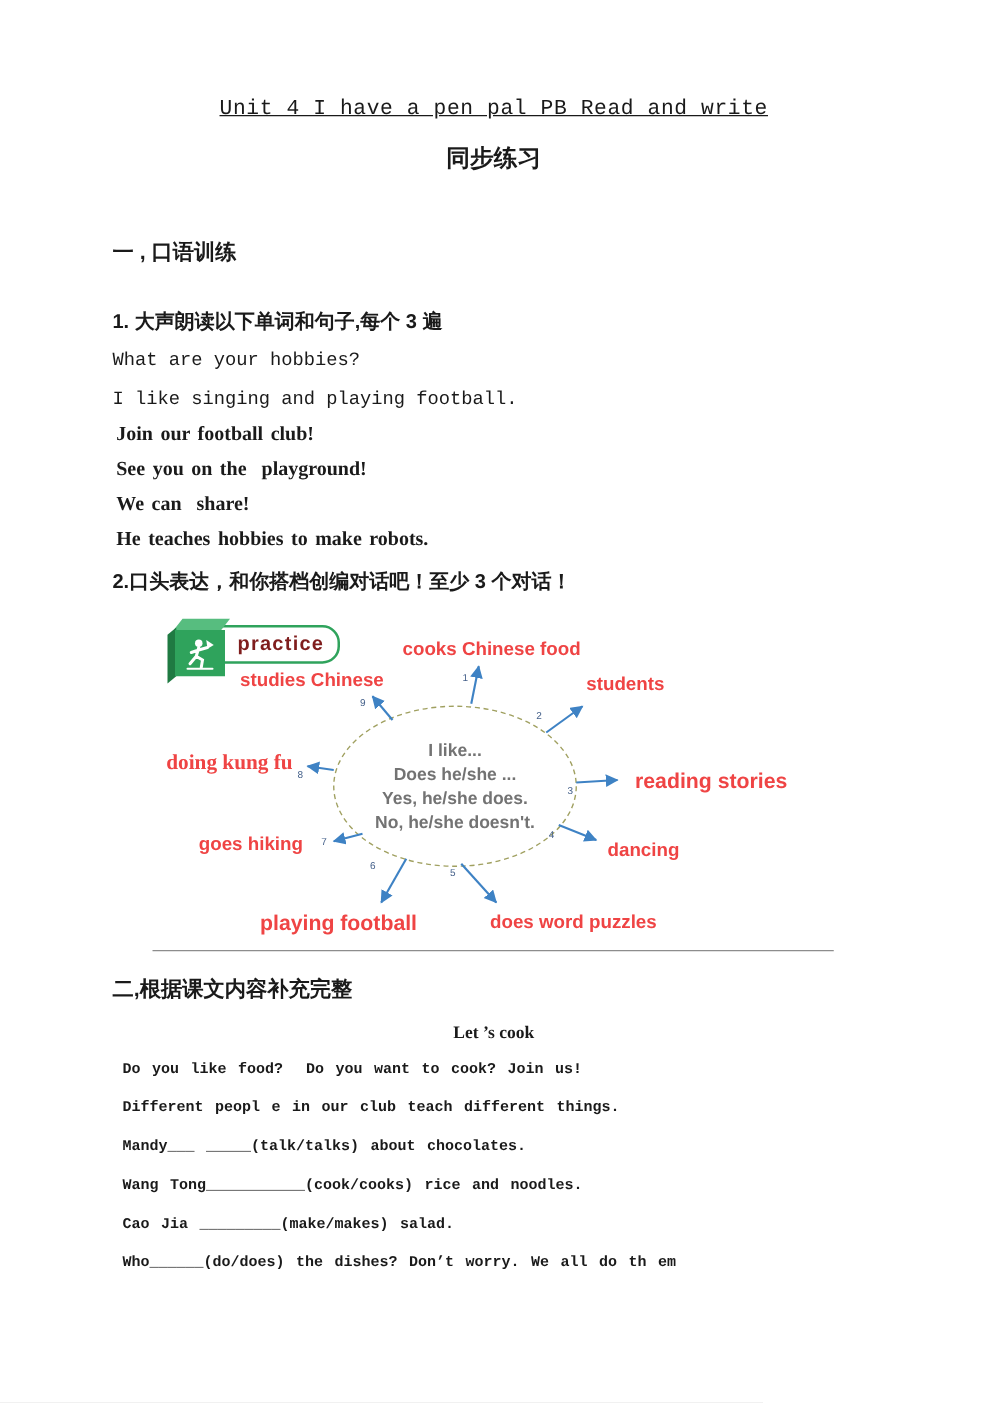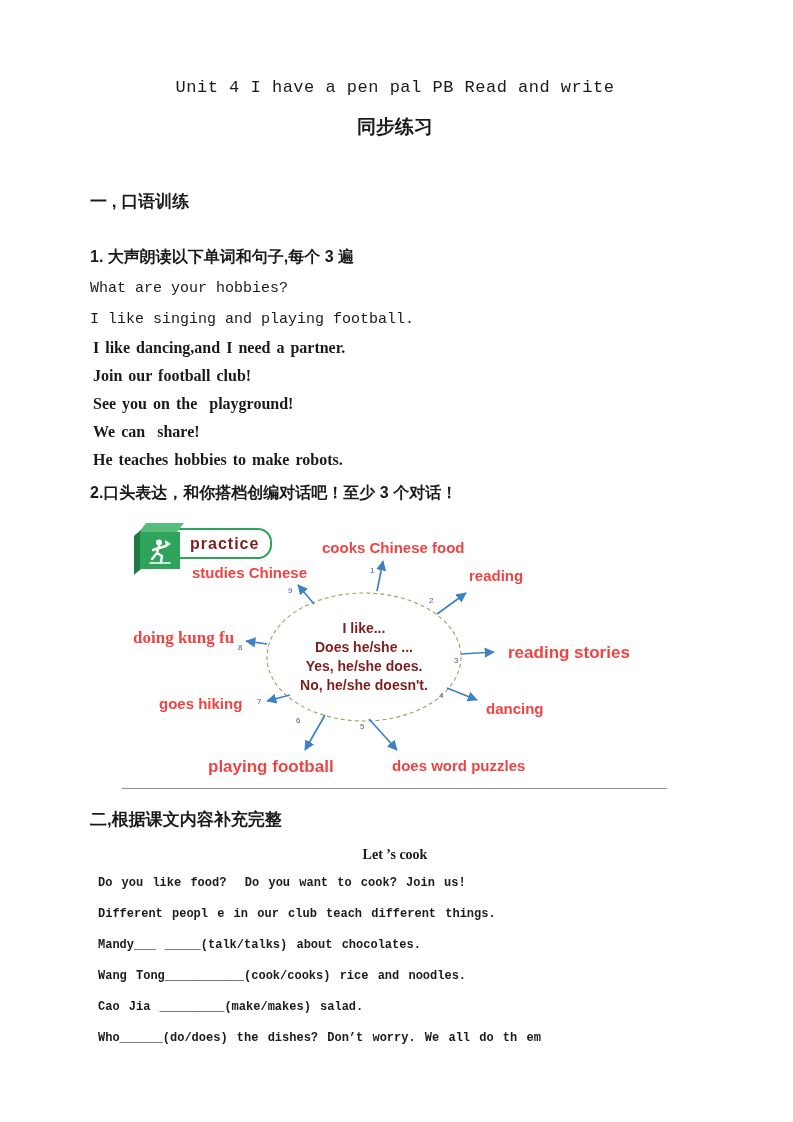--- a/index.html
+++ b/index.html
@@ -5,21 +5,21 @@
   * { margin:0; padding:0; box-sizing:border-box; }
   html,body { background:#e8e8e8; }
   .page {
     width:793px; height:1122px; margin:0 auto; background:#ffffff;
     position:relative; overflow:hidden;
     padding:78px 93px 0 90px;
     font-family:"Liberation Serif", serif; color:#1a1a1a;
   }
   .doc-title {
     text-align:center; font-family:"Liberation Mono", monospace;
-    font-size:17px; letter-spacing:0.5px; white-space:pre-wrap;
+    font-size:17px; letter-spacing:0.5px; white-space:pre-wrap;text-decoration:underline;
   }
   .doc-subtitle {
     text-align:center; font-family:"Liberation Sans", sans-serif;
     font-weight:bold; font-size:19px; margin-top:17px;
   }
   .sec-heading {
     font-family:"Liberation Sans", sans-serif; font-weight:bold;
     font-size:17px; margin-top:50px; white-space:pre-wrap;
   }
   .task-heading {
@@ -43,21 +43,21 @@
     margin-left:30px; margin-top:7px;
     font-family:"Liberation Sans", sans-serif;
   }
   .spokes-svg { position:absolute; left:0; top:0; }
   .spokes-svg text {
     font-family:"Liberation Sans", sans-serif; font-size:8px; fill:#44608a;
   }
   .center-text {
     position:absolute; left:134px; top:108px; width:220px;
     text-align:center; font-weight:bold; font-size:14px; line-height:19px;
-    color:#7f1d1d;
+    color:#737373;
   }
   .spoke-label {
     position:absolute; font-weight:bold; font-size:15px; color:#ef4444;
     white-space:nowrap;
   }
   .spoke-label.lg { font-size:17px; }
   .divider-line {
     position:absolute; left:2px; top:277px; width:545px; height:1px;
     background:#8d8d8d;
   }
@@ -105,21 +105,20 @@
 <div class="page">
 
   <div class="doc-title">Unit 4 I have a pen pal PB Read and write</div>
   <div class="doc-subtitle">同步练习</div>
 
   <div class="sec-heading">一 , 口语训练</div>
   <div class="task-heading">1. 大声朗读以下单词和句子,每个 3 遍</div>
 
   <div class="mono-line">What are your hobbies?</div>
   <div class="mono-line">I like singing and playing football.</div>
-  <div class="bold-line">I like dancing,and I need a partner.</div>
   <div class="bold-line">Join our football club!</div>
   <div class="bold-line">See you on the  playground!</div>
   <div class="bold-line">We can  share!</div>
   <div class="bold-line">He teaches hobbies to make robots.</div>
 
   <div class="task-heading task2-heading">2.口头表达，和你搭档创编对话吧！至少 3 个对话！</div>
 
   <div class="diagram">
 
     <div class="badge">
@@ -174,21 +173,21 @@
     </svg>
 
     <div class="center-text">
       <div>I like...</div>
       <div>Does he/she ...</div>
       <div>Yes, he/she does.</div>
       <div>No, he/she doesn't.</div>
     </div>
 
     <div class="spoke-label" style="left:202px; top:28px;">cooks Chinese food</div>
-    <div class="spoke-label" style="left:349px; top:56px;">reading</div>
+    <div class="spoke-label" style="left:349px; top:56px;">students</div>
     <div class="spoke-label lg" style="left:388px; top:132px;">reading stories</div>
     <div class="spoke-label" style="left:366px; top:189px;">dancing</div>
     <div class="spoke-label" style="left:272px; top:246px;">does word puzzles</div>
     <div class="spoke-label lg" style="left:88px;  top:246px;text-align:center;">playing football</div>
     <div class="spoke-label" style="left:39px;  top:184px;">goes hiking</div>
     <div class="spoke-label lg" style="left:13px;  top:117px;font-family:Liberation Serif, serif;">doing kung fu</div>
     <div class="spoke-label" style="left:72px;  top:53px;">studies Chinese</div>
 
     <div class="divider-line"></div>
   </div>

